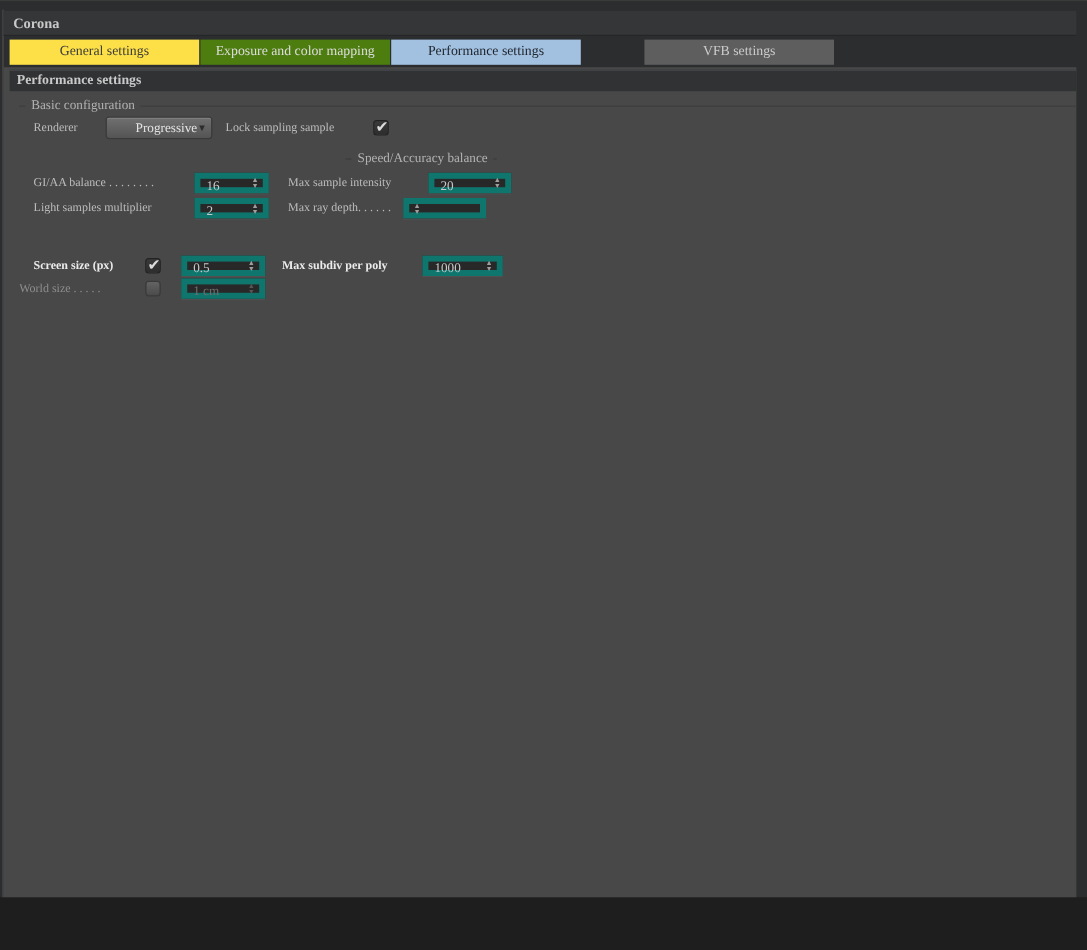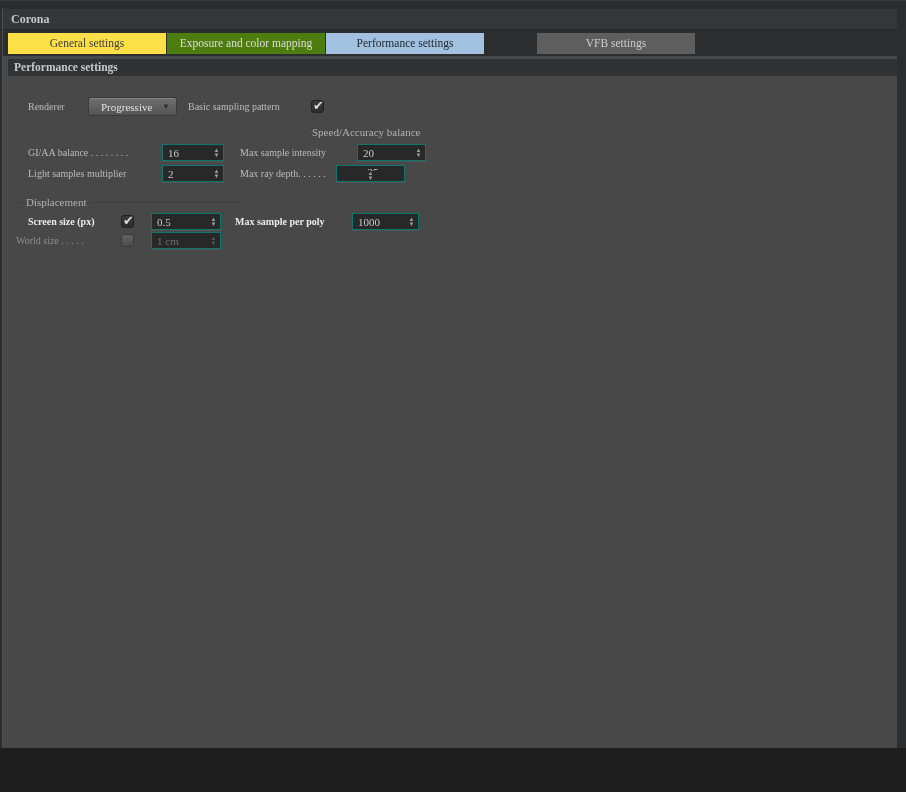--- a/index.html
+++ b/index.html
@@ -36,35 +36,35 @@
   .gline{height:1px;background:#3d3d3d;}
   .gline.pre{width:5px;}
   .gline.fill{flex:1;}
   .gtitle{color:#b2b2b2;font-size:11px;padding:0 5px;white-space:nowrap;}
   
   .lbl{font-size:10px;color:#bcbcbc;line-height:17px;white-space:nowrap;}
   .lbl.tall{line-height:19px;}
   .lbl.b{font-weight:bold;color:#ebebeb;text-align:right;}
   .lbl.dim{color:#8e8e8e;}
   
-  .field{height:17px;background:#282828;border:1px solid #0f766e;
-    box-sizing:border-box;display:flex;align-items:center;
+  .field{height:17px;background:#282828;border:5px solid #0f766e;
+    box-sizing:border-box;display:flex;align-items:flex-start;
     box-shadow:0 1px 0 rgba(255,255,255,.05);}
   .field .val{flex:1;font-size:11px;color:#c9c9c9;padding-left:5px;
     white-space:nowrap;overflow:hidden;}
   .spinner{width:13px;display:flex;flex-direction:column;align-items:center;
     justify-content:center;line-height:4px;}
   .spinner span{font-size:6px;color:#9f9f9f;height:5px;display:block;}
   .field.disabled .val{color:#6e6e6e;}
   .field.disabled .spinner span{color:#565656;}
   
   .dropdown{height:19px;border-radius:3px;border:1px solid #3a3a3a;
     background:linear-gradient(#707070,#545454);box-sizing:border-box;
     display:flex;align-items:center;box-shadow:inset 0 1px 0 rgba(255,255,255,.15);}
-  .dropdown .val{flex:1;font-size:11px;color:#e3e3e3;padding-left:12px;}
+  .dropdown .val{flex:1;font-size:11px;color:#e3e3e3;padding-left:24px;}
   .dropdown .arr{font-size:8px;color:#2c2c2c;padding-right:6px;}
   
   .checkbox{width:13px;height:13px;border-radius:3px;box-sizing:border-box;}
   .checkbox.checked{background:linear-gradient(#3a3a3a,#2d2d2d);border:1px solid #222;}
   .checkbox.unchecked{background:linear-gradient(#636363,#4b4b4b);border:1px solid #3a3a3a;}
   .checkbox .mark{position:absolute;left:1px;top:-3px;font-size:13px;color:#dcdcdc;}
   
   #bottom-strip{left:3px;top:785px;width:894px;height:5px;background:#3a3a3a;}
   #bottom-light{left:0;top:790px;width:906px;height:2px;background:#d6cfc7;}
 </style>
@@ -84,33 +84,38 @@
   <div class="abs tab t-light" style="left:167px;">Exposure and color mapping</div>
   <div class="abs tab t-active" style="left:326px;">Performance settings</div>
   <div class="abs tab t-mid" style="left:493px;margin-left:44px;">VFB settings</div>
 
   <div class="abs" id="content-bg"></div>
 
   <div class="abs" id="section-header">
     <span class="t">Performance settings</span>
   </div>
 
+  <div class="abs group" style="left:16px;top:81px;width:881px;">
+    <span class="gline pre"></span>
+    <span class="gtitle">Basic configuration</span>
+    <span class="gline fill"></span>
+  </div>
 
   <span class="abs lbl tall" style="left:28px;top:97px;">Renderer</span>
   <div class="abs dropdown" style="left:88px;top:97px;width:89px;">
     <span class="val">Progressive</span>
     <span class="arr">▼</span>
   </div>
-  <span class="abs lbl tall" style="left:188px;top:97px;">Basic sampling pattern</span>
+  <span class="abs lbl tall" style="left:188px;top:97px;">Lock sampling sample</span>
   <span class="abs checkbox checked" style="left:311px;top:100px;">
     <span class="mark">✔</span>
   </span>
 
 
-  <div class="abs group" style="left:302px;top:125px;width:126px;">
+  <div class="abs group" style="left:288px;top:125px;width:126px;">
     <span class="gline pre"></span>
     <span class="gtitle">Speed/Accuracy balance</span>
     <span class="gline fill"></span>
   </div>
 
   <span class="abs lbl" style="left:28px;top:144px;text-align:right;">GI/AA balance . . . . . . . .</span>
   <div class="abs field" style="left:162px;top:144px;width:62px;">
     <span class="val">16</span>
     <span class="spinner">
       <span>▲</span>
@@ -138,39 +143,34 @@
 
   <span class="abs lbl" style="left:240px;top:165px;">Max ray depth. . . . . .</span>
   <div class="abs field" style="left:336px;top:165px;width:69px;flex-direction:column;">
     <span class="val">25</span>
     <span class="spinner">
       <span>▲</span>
       <span>▼</span>
     </span>
   </div>
 
-  <div class="abs group" style="left:16px;top:195px;width:224px;">
-    <span class="gline pre"></span>
-    <span class="gtitle">Displacement</span>
-    <span class="gline fill"></span>
-  </div>
 
   <span class="abs lbl b" style="left:28px;top:213px;">Screen size (px)</span>
   <span class="abs checkbox checked" style="left:121px;top:215px;">
     <span class="mark">✔</span>
   </span>
   <div class="abs field" style="left:151px;top:213px;width:70px;">
     <span class="val">0.5</span>
     <span class="spinner">
       <span>▲</span>
       <span>▼</span>
     </span>
   </div>
 
-  <span class="abs lbl b" style="left:235px;top:213px;">Max sample per poly</span>
+  <span class="abs lbl b" style="left:235px;top:213px;">Max subdiv per poly</span>
   <div class="abs field" style="left:352px;top:213px;width:67px;">
     <span class="val">1000</span>
     <span class="spinner">
       <span>▲</span>
       <span>▼</span>
     </span>
   </div>
 
   <span class="abs lbl dim" style="left:16px;top:232px;">World size . . . . .</span>
   <span class="abs checkbox unchecked" style="left:121px;top:234px;"></span>

